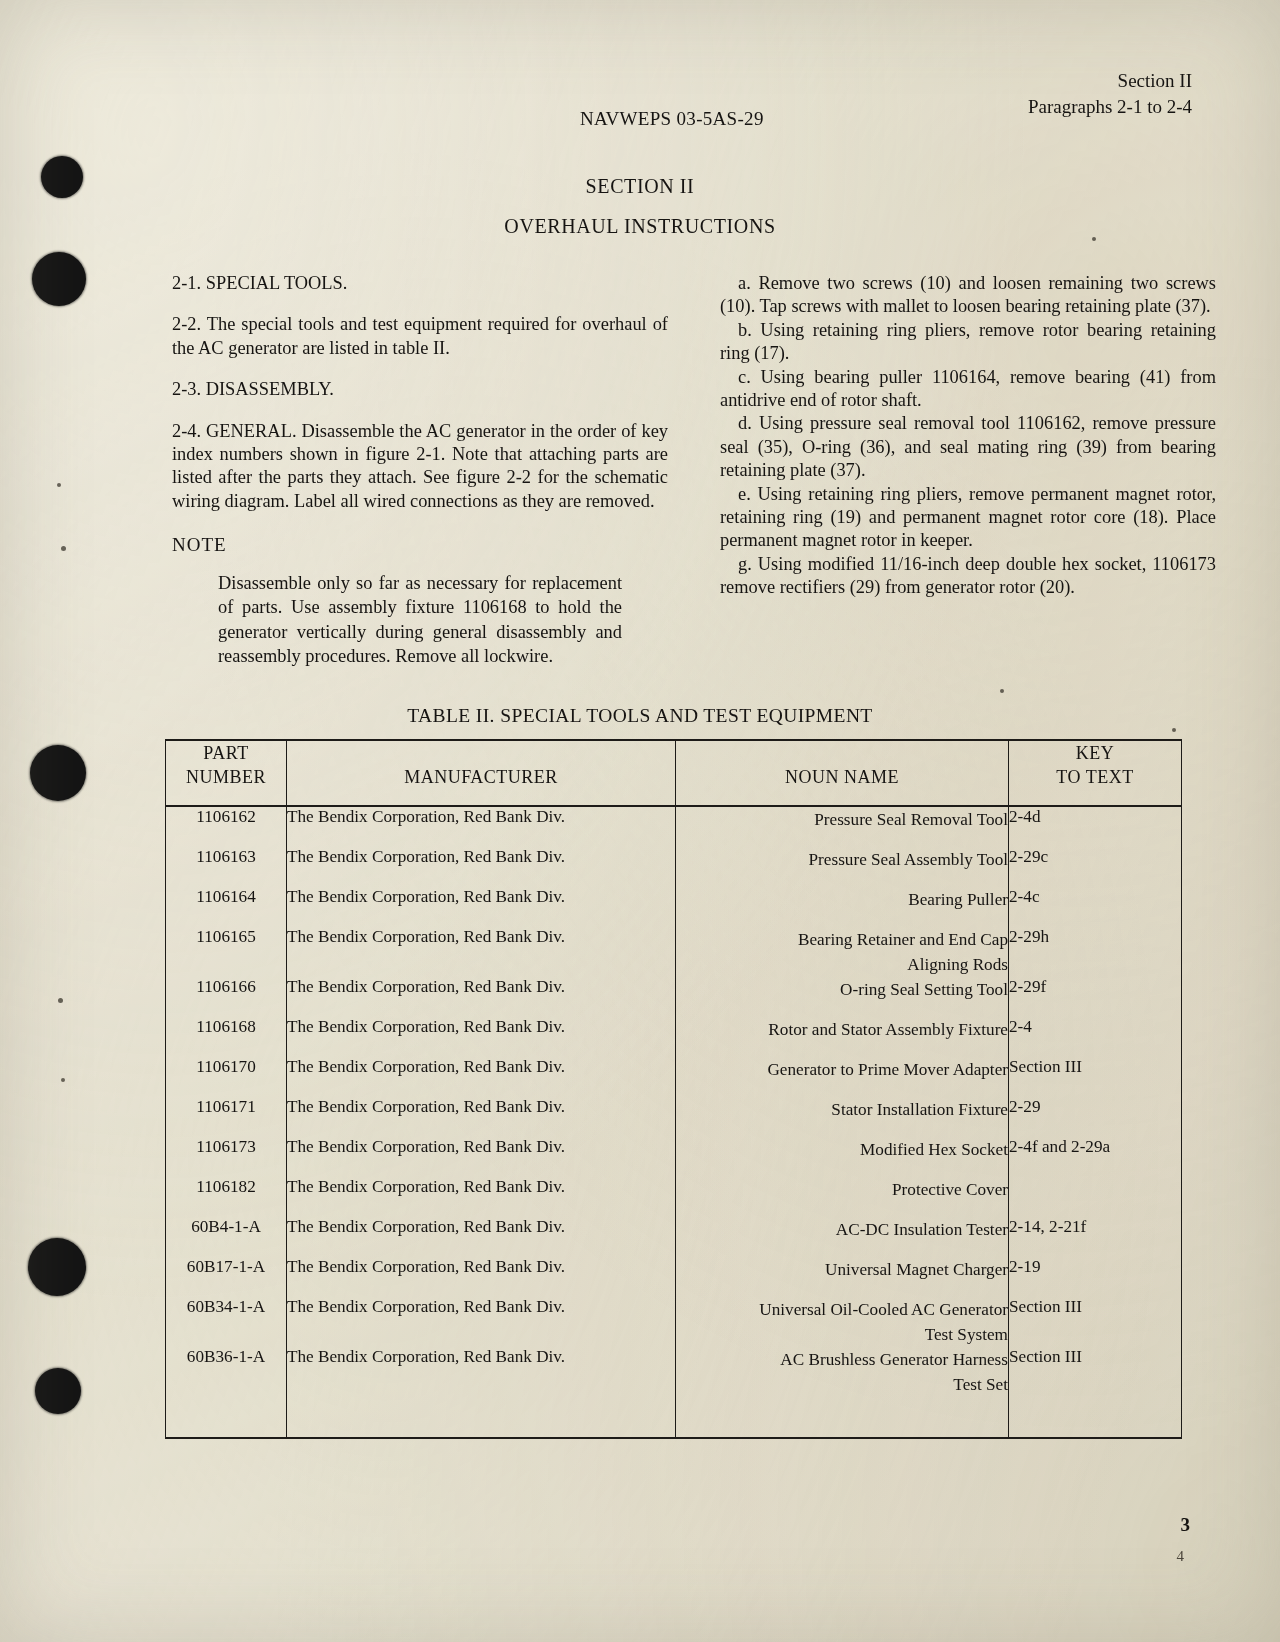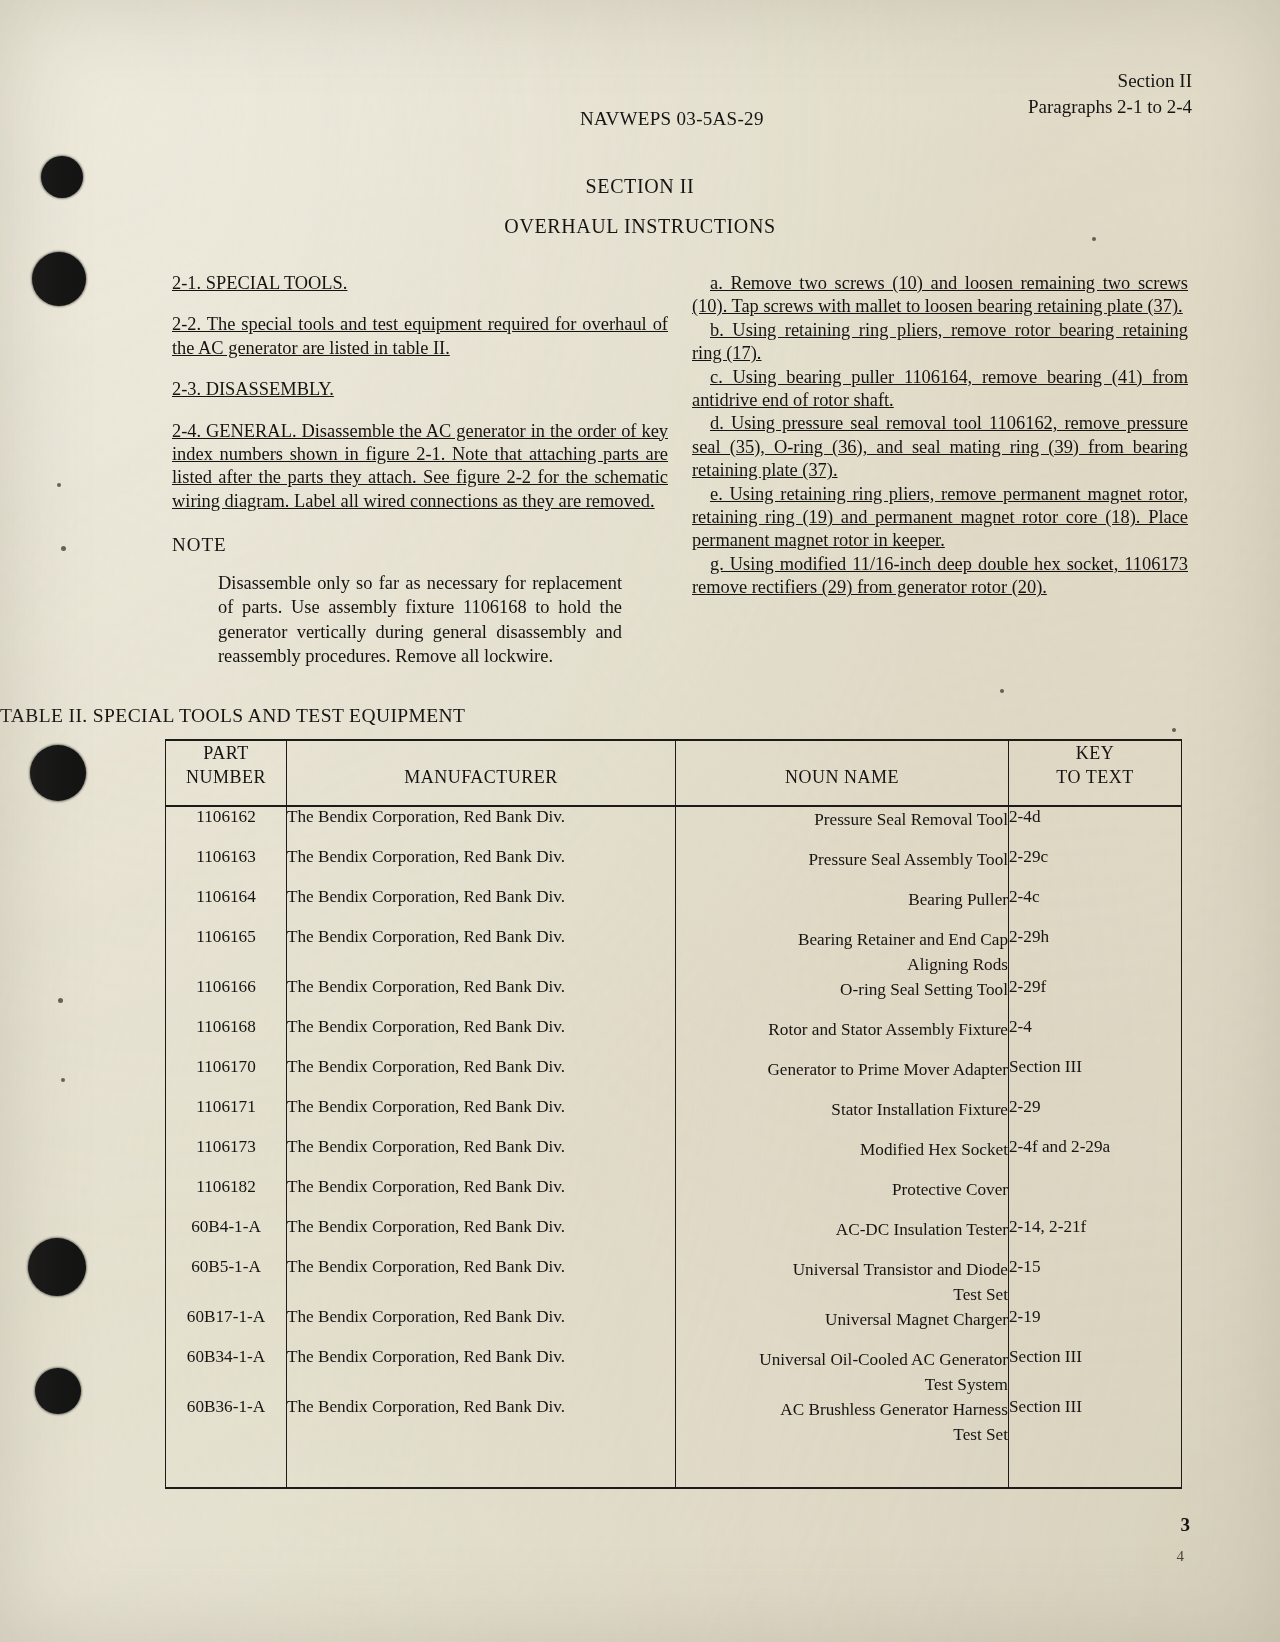--- a/index.html
+++ b/index.html
@@ -86,44 +86,44 @@
 
   
   .col {
     position: absolute;
     width: 496px;
     font-size: 18.4px;
     line-height: 23.4px;
     text-align: justify;
   }
   #col-left  { left: 172px; top: 272px; }
-  #col-right { left: 692px; top: 272px; }
-
-  .para { margin: 0 0 18px 0; text-decoration: underline; }
+  #col-right { left: 720px; top: 272px; }
+
+  .para { margin: 0 0 18px 0; }
   .para.tight { margin-bottom: 0; }
   .para.step { margin: 0; text-indent: 18px; }
 
   .note-head {
     margin: 20px 0 14px 0;
     letter-spacing: 1px;
     font-size: 19px;
   }
   .note-body {
     margin: 0 0 0 46px;
     width: 404px;
     text-align: justify;
     line-height: 24.5px;
   }
 
   
   #table-caption {
     position: absolute;
     left: 0; right: 0;
     top: 705px;
-    text-align: left;
+    text-align: center;
     font-size: 19.5px;
     letter-spacing: 0.4px;
   }
   #tools-table {
     position: absolute;
     left: 165px;
     top: 739px;
     width: 1012px;
     border-collapse: collapse;
     font-size: 17.2px;
@@ -336,29 +336,20 @@
         </tr>
         <tr>
           <td class="c-part r-part">60B4-1-A</td>
           <td class="c-manu r-manu">The Bendix Corporation, Red Bank Div.</td>
           <td class="c-noun r-noun">
             <span>AC-DC Insulation Tester</span>
           </td>
           <td class="c-key r-key">2-14, 2-21f</td>
         </tr>
         <tr>
-          <td class="c-part r-part">60B5-1-A</td>
-          <td class="c-manu r-manu">The Bendix Corporation, Red Bank Div.</td>
-          <td class="c-noun r-noun">
-            <span>Universal Transistor and Diode</span>
-            <span>Test Set</span>
-          </td>
-          <td class="c-key r-key">2-15</td>
-        </tr>
-        <tr>
           <td class="c-part r-part">60B17-1-A</td>
           <td class="c-manu r-manu">The Bendix Corporation, Red Bank Div.</td>
           <td class="c-noun r-noun">
             <span>Universal Magnet Charger</span>
           </td>
           <td class="c-key r-key">2-19</td>
         </tr>
         <tr>
           <td class="c-part r-part">60B34-1-A</td>
           <td class="c-manu r-manu">The Bendix Corporation, Red Bank Div.</td>

